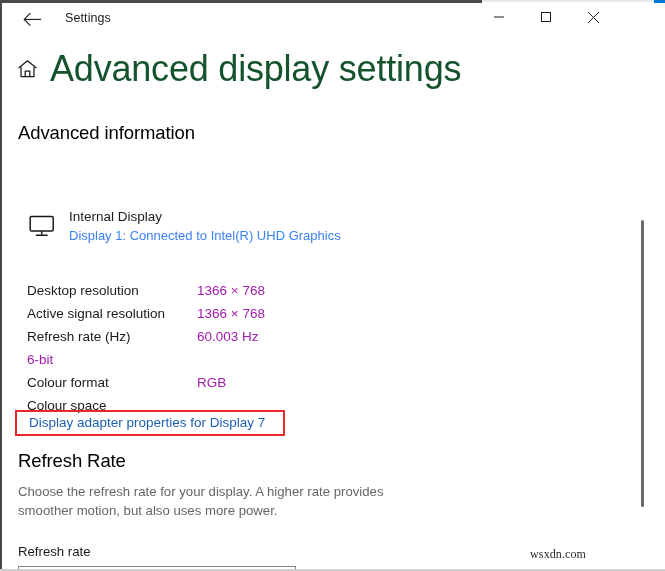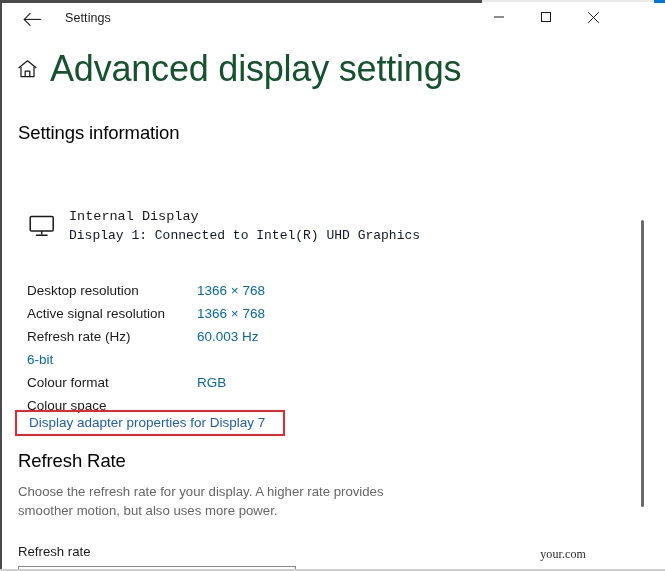--- a/index.html
+++ b/index.html
@@ -138,39 +138,38 @@
     color: #000000;
     letter-spacing: -0.1px;
   }
 
   
   #monitor-row {
     position: absolute;
     left: 25px; top: 172px;
     display: flex;
     align-items: flex-start;
-    font-family: Liberation Mono, monospace;
   }
   #monitor-icon {
     width: 30px; height: 28px;
     margin-right: 12px;
     margin-top: 4px;
     display: flex;
     align-items: center;
     justify-content: center;
   }
   #monitor-name {
     font-size: 13.5px;
     color: #1a1a1a;
     line-height: 18px;
     white-space: nowrap;
   }
   #monitor-sub {
     font-size: 13px;
-    color: #0f172a;
+    color: #3b82f6;
     line-height: 19px;
     white-space: nowrap;
   }
 
   
   #spec-table {
     position: absolute;
     left: 25px; top: 226px;
     width: 420px;
     margin-top: 17px;
@@ -181,21 +180,21 @@
     align-items: center;
   }
   .spec-label {
     width: 170px;
     font-size: 13.5px;
     color: #1a1a1a;
     white-space: nowrap;
   }
   .spec-value {
     font-size: 13.5px;
-    color: #0369a1;
+    color: #a21caf;
     white-space: nowrap;
   }
 
   
   #adapter-link-box {
     position: absolute;
     left: 13px; top: 374px;
     width: 270px; height: 26px;
     border: 2px solid #e8262c;
     box-sizing: border-box;
@@ -339,21 +338,21 @@
       <span id="home-icon">
         <svg width="21" height="20" viewBox="0 0 21 20" fill="none">
           <path d="M1.6 9.1 L10.5 1.8 L19.4 9.1" stroke="#1b1b1b" stroke-width="1.25" fill="none" stroke-linejoin="round"></path>
           <path d="M4.0 8.0 V17.6 H17.0 V8.0" stroke="#1b1b1b" stroke-width="1.25" fill="none" stroke-linejoin="round"></path>
           <path d="M8.2 17.6 V12.2 H12.8 V17.6" stroke="#1b1b1b" stroke-width="1.25" fill="none" stroke-linejoin="round"></path>
         </svg>
       </span>
       <span id="page-title">Advanced display settings</span>
     </div>
 
-    <div id="section-display-info">Settings information</div>
+    <div id="section-display-info">Advanced information</div>
 
     <div id="monitor-row">
       <span id="monitor-icon">
         <svg width="28" height="25" viewBox="0 0 28 25" fill="none">
           <rect x="2.2" y="2.4" width="23" height="14.6" rx="1.3" stroke="#1b1b1b" stroke-width="1.5" fill="none"></rect>
           <path d="M13.7 17.2 V20.6" stroke="#1b1b1b" stroke-width="1.5"></path>
           <path d="M8.4 21.3 H19.0" stroke="#1b1b1b" stroke-width="1.5" stroke-linecap="round"></path>
         </svg>
       </span>
       <span>
@@ -402,14 +401,14 @@
     </div>
 
     <div id="cutoff-text"></div>
 
     <div id="scrollbar-track">
       <div id="scrollbar-thumb"></div>
     </div>
 
   </div>
 
-  <div id="watermark">your.com</div>
+  <div id="watermark">wsxdn.com</div>
 </div>
 
 </body></html>

